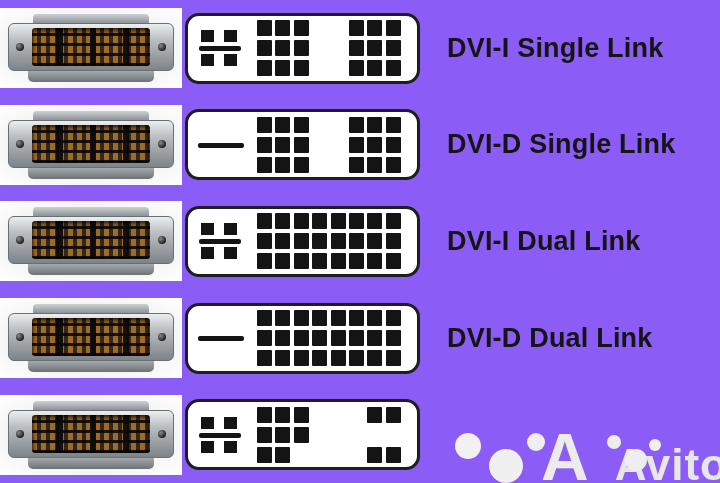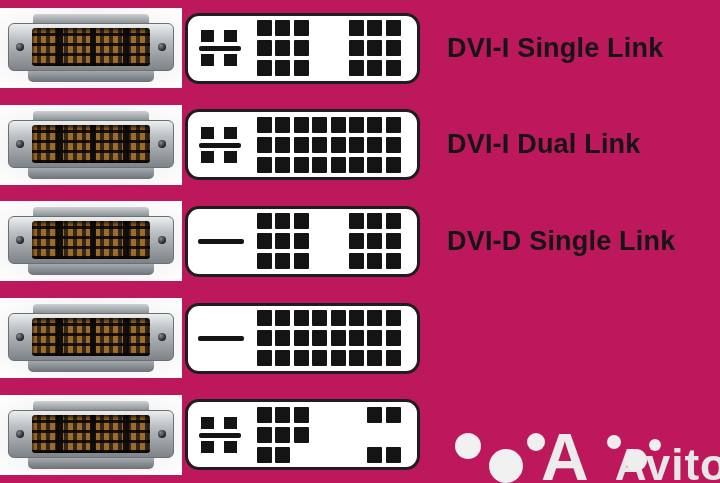--- a/index.html
+++ b/index.html
@@ -1,19 +1,19 @@
 <!DOCTYPE html>
 <html style="--pin: #141414; --diagram_border: #1e1e1e; --label_text: #151515; --watermark: #e9e9e9;"><head>
 <meta charset="utf-8">
 <style>
   html, body { margin: 0; padding: 0; background: #fff; }
   .page {
     position: relative;
     width: 720px; height: 483px;
-    background: #be185d;
+    background: #8b5cf6;
     overflow: hidden;
     font-family: "Liberation Sans", sans-serif;
   }
   .rows { display: flex; flex-direction: column; height: 100%; }
   .row { flex: 1; display: flex; align-items: center; position: relative; }
 
   
   .photo {
     width: 182px; height: 80px; flex: none;
     display: flex; flex-direction: column; align-items: center; justify-content: center;
@@ -180,20 +180,71 @@
         </div>
         <div class="recess"></div>
         <div class="flange">
           <span class="screw"></span>
         </div>
       </div>
       <div class="cap bottom"></div>
     </div>
 
     <div class="plug">
+      <div class="analog hide-pins">
+
+        <span class="blade"></span>
+      </div>
+      <div class="grid">
+            <div class="cell on"></div>
+            <div class="cell on"></div>
+            <div class="cell on"></div>
+            <div class="cell off"></div>
+            <div class="cell off"></div>
+            <div class="cell on"></div>
+            <div class="cell on"></div>
+            <div class="cell on"></div>
+            <div class="cell on"></div>
+            <div class="cell on"></div>
+            <div class="cell on"></div>
+            <div class="cell off"></div>
+            <div class="cell off"></div>
+            <div class="cell on"></div>
+            <div class="cell on"></div>
+            <div class="cell on"></div>
+            <div class="cell on"></div>
+            <div class="cell on"></div>
+            <div class="cell on"></div>
+            <div class="cell off"></div>
+            <div class="cell off"></div>
+            <div class="cell on"></div>
+            <div class="cell on"></div>
+            <div class="cell on"></div>
+          </div>
+    </div>
+
+    <div class="label">DVI-D Single Link</div>
+  </div>
+
+  <div class="row">
+    <div class="photo">
+      <div class="cap top"></div>
+      <div class="shell">
+        <div class="flange">
+          <span class="screw"></span>
+        </div>
+        <div class="recess"></div>
+        <div class="flange">
+          <span class="screw"></span>
+        </div>
+      </div>
+      <div class="cap bottom"></div>
+    </div>
+
+    <div class="plug">
       <div class="analog">
         <span class="apin tl"></span>
         <span class="apin tr"></span>
         <span class="apin bl"></span>
         <span class="apin br"></span>
         <span class="blade"></span>
       </div>
       <div class="grid">
             <div class="cell on"></div>
             <div class="cell on"></div>
@@ -242,95 +293,45 @@
 
     <div class="plug">
       <div class="analog hide-pins">
 
         <span class="blade"></span>
       </div>
       <div class="grid">
             <div class="cell on"></div>
             <div class="cell on"></div>
             <div class="cell on"></div>
-            <div class="cell off"></div>
-            <div class="cell off"></div>
-            <div class="cell on"></div>
-            <div class="cell on"></div>
-            <div class="cell on"></div>
-            <div class="cell on"></div>
-            <div class="cell on"></div>
-            <div class="cell on"></div>
-            <div class="cell off"></div>
-            <div class="cell off"></div>
-            <div class="cell on"></div>
-            <div class="cell on"></div>
-            <div class="cell on"></div>
-            <div class="cell on"></div>
-            <div class="cell on"></div>
-            <div class="cell on"></div>
-            <div class="cell off"></div>
-            <div class="cell off"></div>
-            <div class="cell on"></div>
-            <div class="cell on"></div>
-            <div class="cell on"></div>
-          </div>
-    </div>
-
-    <div class="label">DVI-D Single Link</div>
-  </div>
-
-  <div class="row">
-    <div class="photo">
-      <div class="cap top"></div>
-      <div class="shell">
-        <div class="flange">
-          <span class="screw"></span>
-        </div>
-        <div class="recess"></div>
-        <div class="flange">
-          <span class="screw"></span>
-        </div>
-      </div>
-      <div class="cap bottom"></div>
-    </div>
-
-    <div class="plug">
-      <div class="analog hide-pins">
-
-        <span class="blade"></span>
-      </div>
-      <div class="grid">
-            <div class="cell on"></div>
-            <div class="cell on"></div>
-            <div class="cell on"></div>
-            <div class="cell on"></div>
-            <div class="cell on"></div>
-            <div class="cell on"></div>
-            <div class="cell on"></div>
-            <div class="cell on"></div>
-            <div class="cell on"></div>
-            <div class="cell on"></div>
-            <div class="cell on"></div>
-            <div class="cell on"></div>
-            <div class="cell on"></div>
-            <div class="cell on"></div>
-            <div class="cell on"></div>
-            <div class="cell on"></div>
-            <div class="cell on"></div>
-            <div class="cell on"></div>
-            <div class="cell on"></div>
-            <div class="cell on"></div>
-            <div class="cell on"></div>
-            <div class="cell on"></div>
-            <div class="cell on"></div>
-            <div class="cell on"></div>
-          </div>
-    </div>
-
+            <div class="cell on"></div>
+            <div class="cell on"></div>
+            <div class="cell on"></div>
+            <div class="cell on"></div>
+            <div class="cell on"></div>
+            <div class="cell on"></div>
+            <div class="cell on"></div>
+            <div class="cell on"></div>
+            <div class="cell on"></div>
+            <div class="cell on"></div>
+            <div class="cell on"></div>
+            <div class="cell on"></div>
+            <div class="cell on"></div>
+            <div class="cell on"></div>
+            <div class="cell on"></div>
+            <div class="cell on"></div>
+            <div class="cell on"></div>
+            <div class="cell on"></div>
+            <div class="cell on"></div>
+            <div class="cell on"></div>
+            <div class="cell on"></div>
+          </div>
+    </div>
+
+    <div class="label">DVI-D Dual Link</div>
   </div>
 
   <div class="row">
     <div class="photo">
       <div class="cap top"></div>
       <div class="shell">
         <div class="flange">
           <span class="screw"></span>
         </div>
         <div class="recess"></div>

